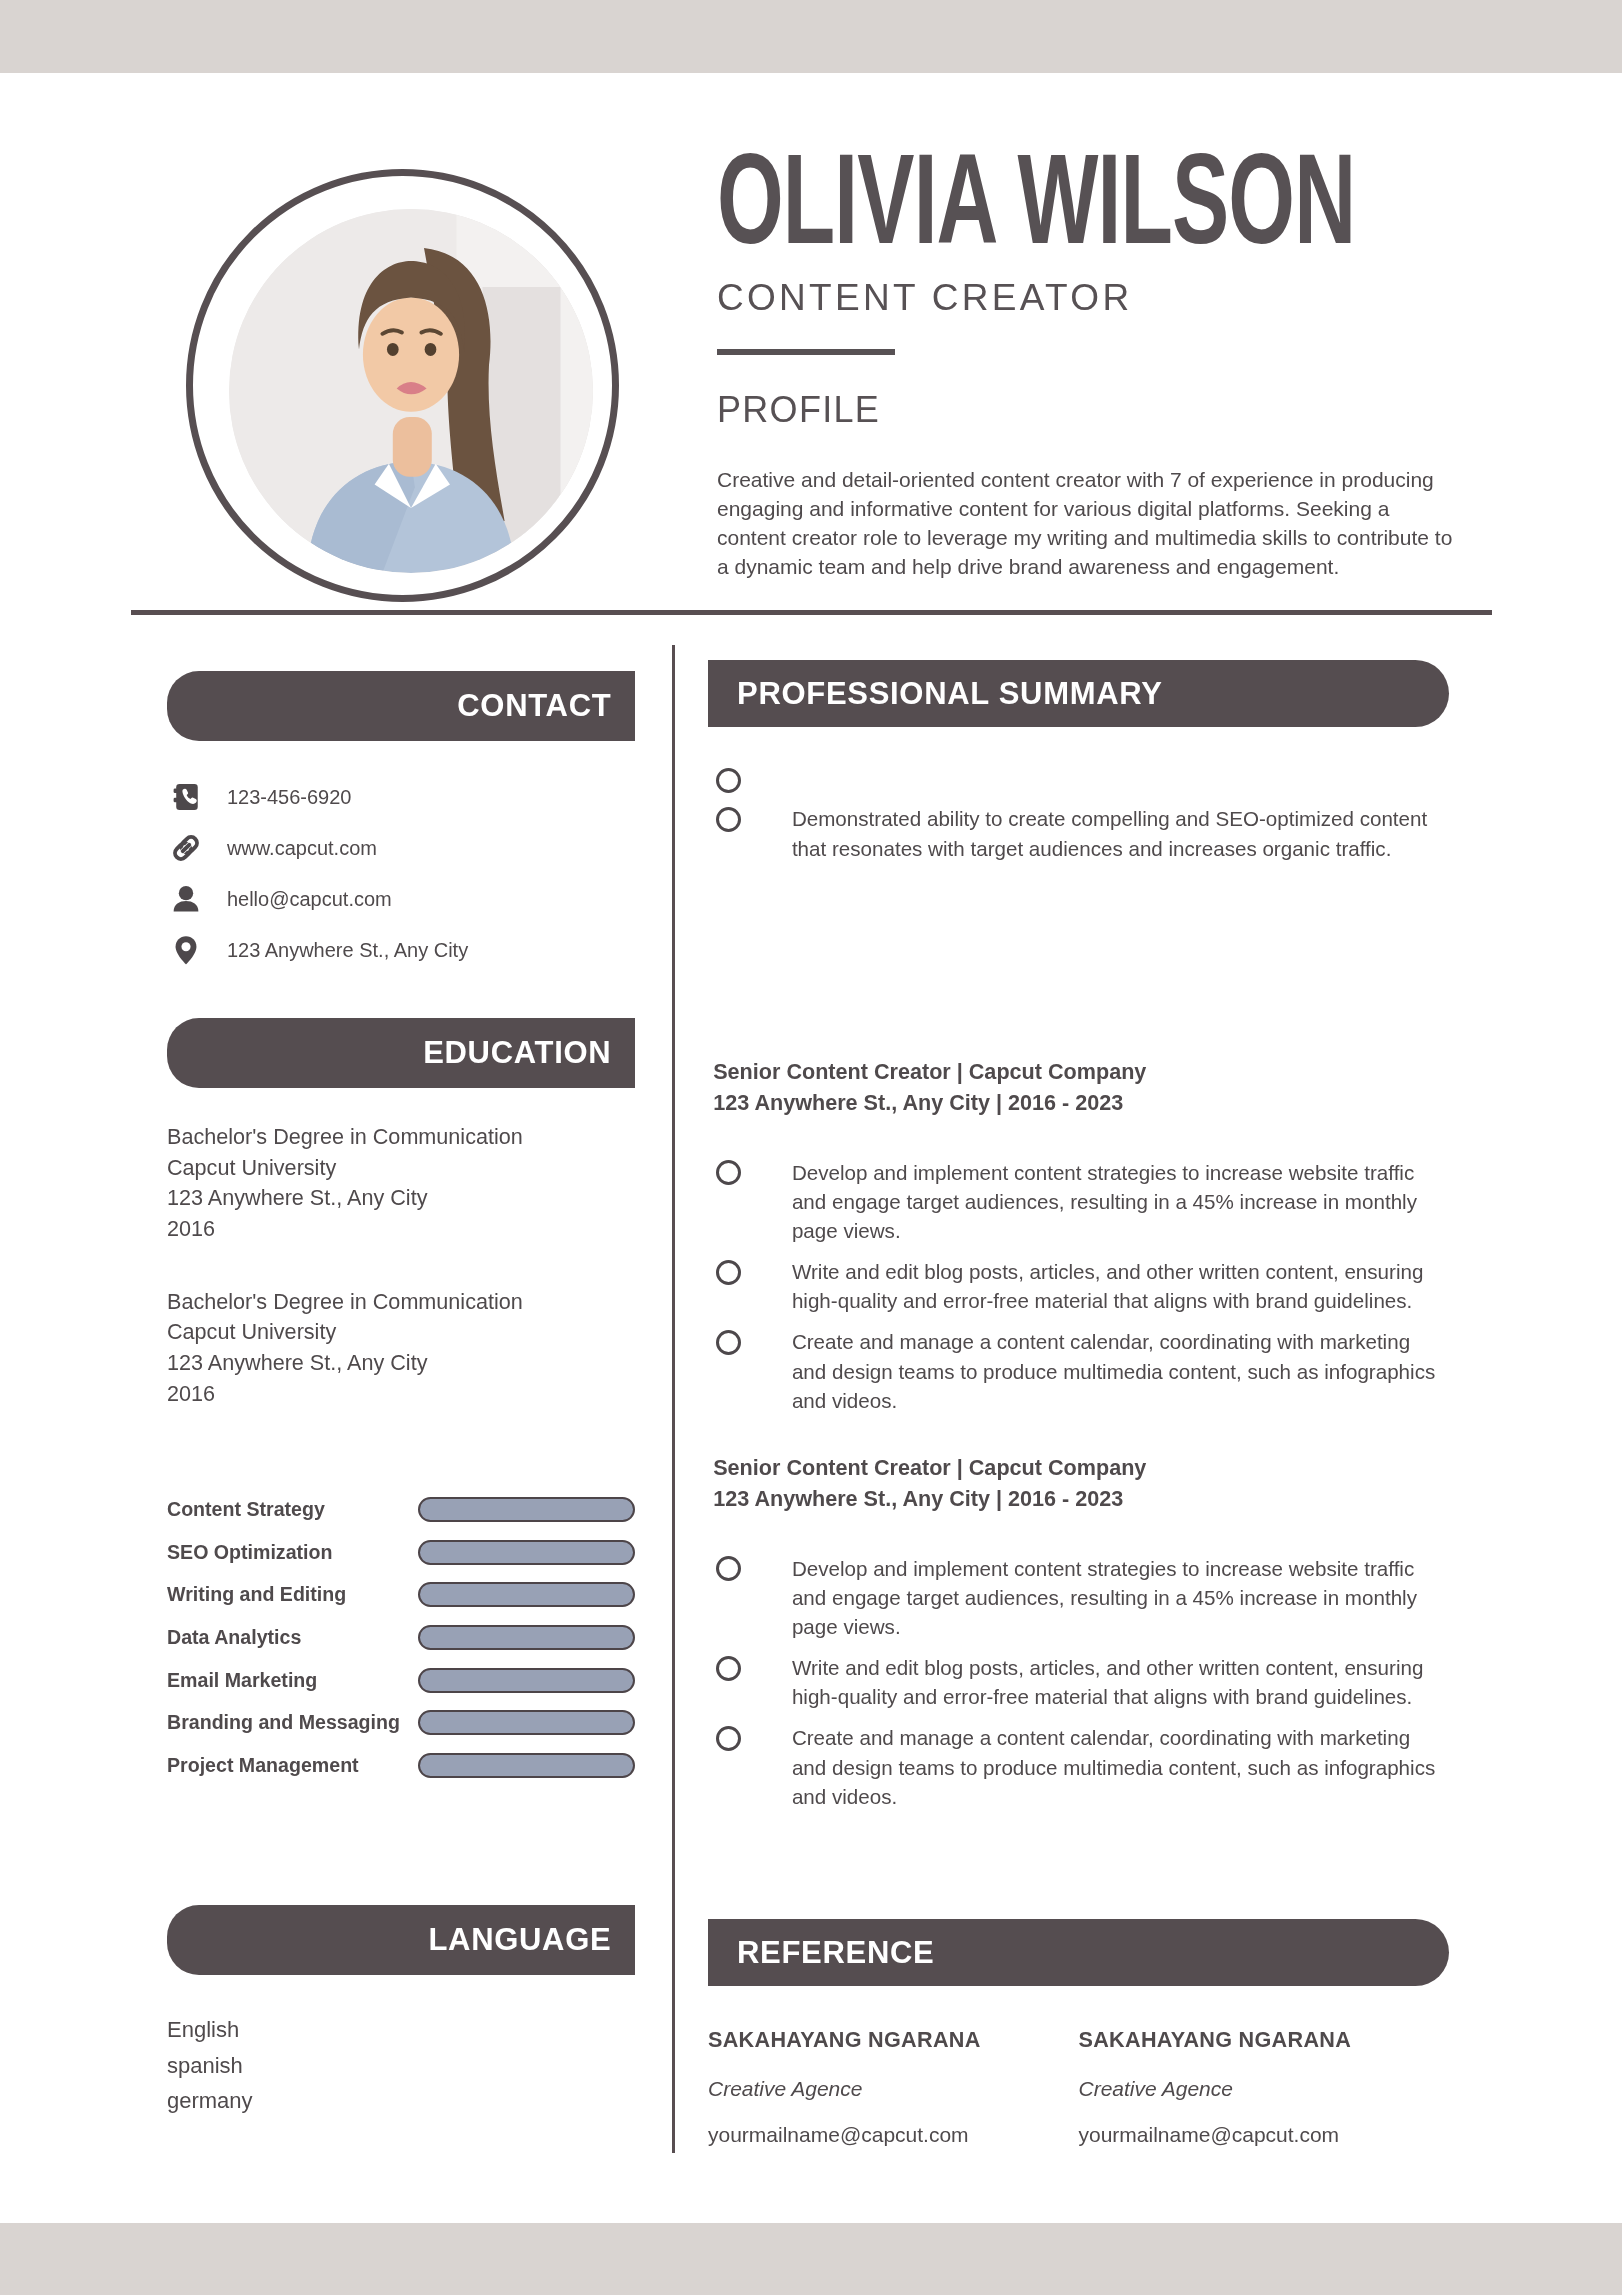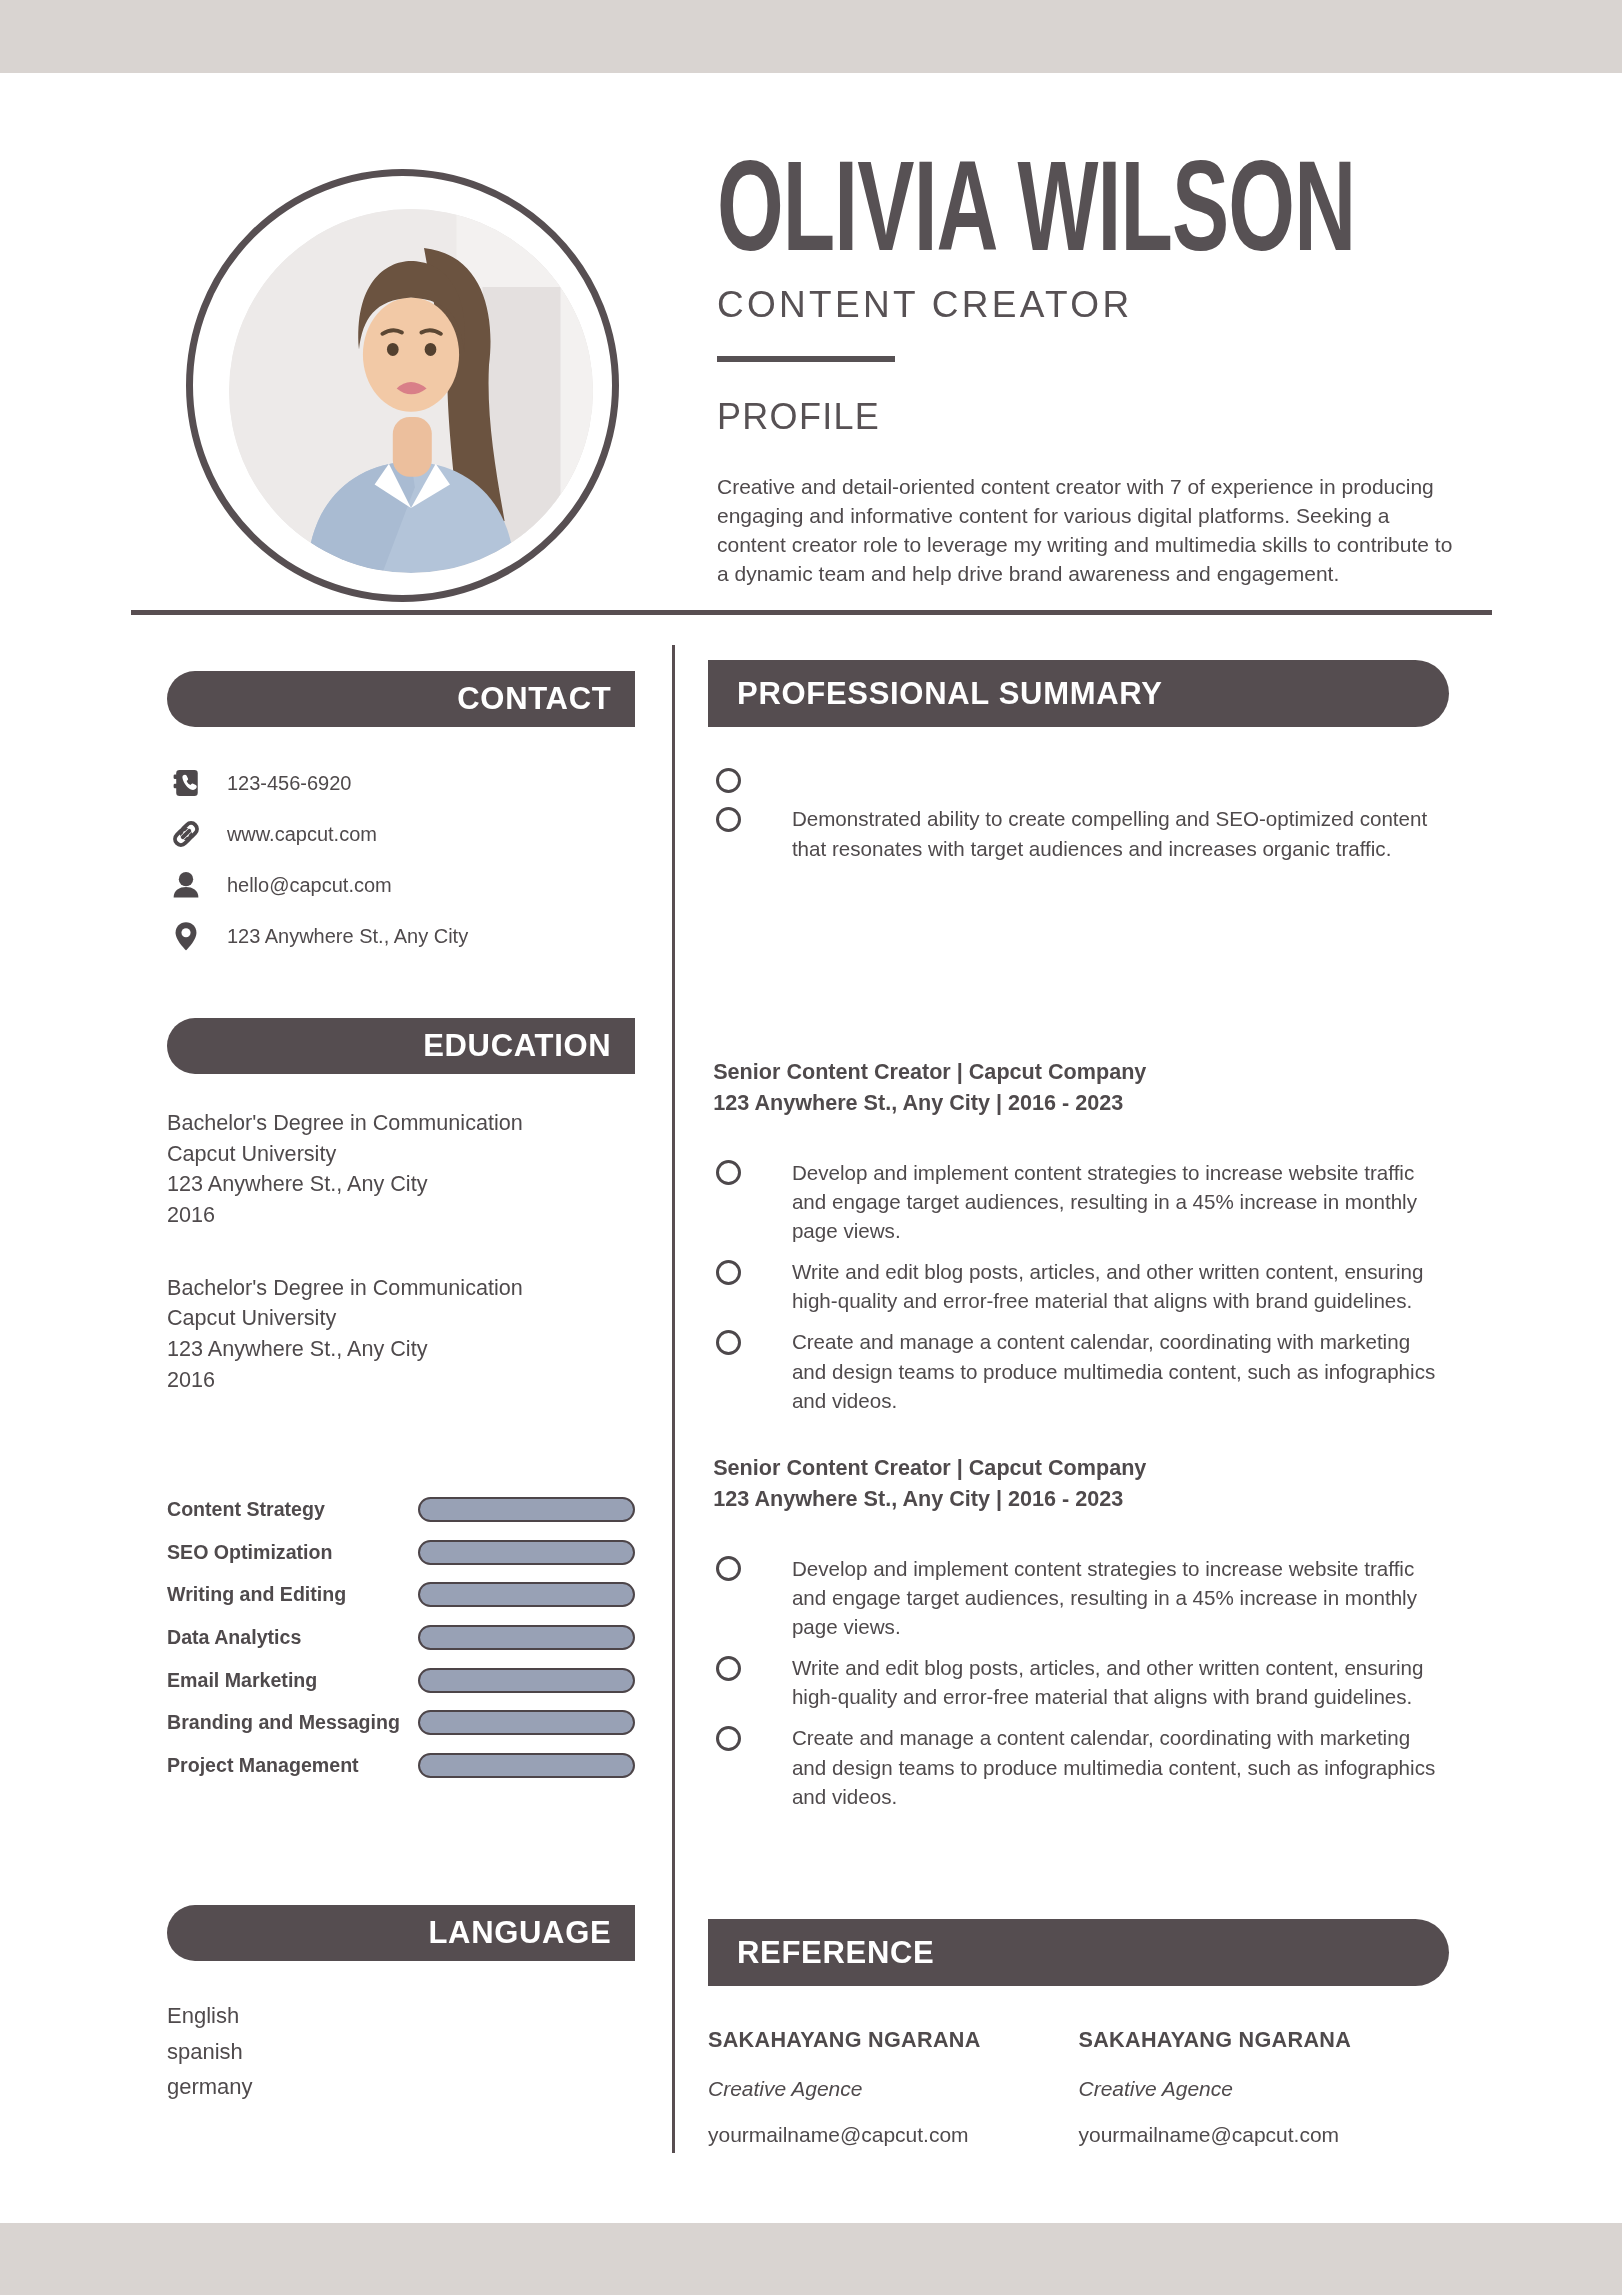--- a/index.html
+++ b/index.html
@@ -17,36 +17,36 @@
     border:7.2px solid #574f52;border-radius:50%;
     display:flex;align-items:center;justify-content:center;background:#ffffff;
   }
   .photo-disc{
     width:364px;height:364px;border-radius:50%;overflow:hidden;
     margin-left:17px;margin-top:11.8px;background:#eceae9;
   }
   .photo-disc svg{display:block;width:100%;height:100%;}
 
   
-  .head{position:absolute;left:717px;top:142px;width:772px;}
+  .head{position:absolute;left:717px;top:135px;width:772px;}
   .name{
     margin:0;font-size:128px;line-height:1;font-weight:bold;color:#575154;
     letter-spacing:-1.3px;white-space:nowrap;transform:scaleX(0.67);transform-origin:left top;
   }
   .subtitle{margin-top:14.4px;font-size:37px;letter-spacing:3.3px;color:#575154;}
   .title-underline{margin-top:30px;width:178px;height:5.9px;background:#575154;}
   .profile-heading{margin-top:34px;font-size:36px;letter-spacing:1.3px;color:#575154;}
   .profile-text{margin-top:35px;width:736px;font-size:21px;line-height:1.38;color:#4f4a4c;}
 
   .hr-main{position:absolute;left:131px;top:610px;width:1361px;height:4.6px;background:#584e51;}
   .v-divider{position:absolute;left:672px;top:645px;width:3.3px;height:1508px;background:#584e51;}
 
   
   .pill{
-    height:56px;background:#554d50;color:#ffffff;display:flex;align-items:center;
+    height:70px;background:#554d50;color:#ffffff;display:flex;align-items:center;
     font-weight:bold;font-size:31px;letter-spacing:0.7px;
   }
   .pill-l{border-radius:32px 0 0 32px;justify-content:flex-end;padding-right:23.6px;}
   .pill-r{border-radius:0 34px 34px 0;justify-content:flex-start;padding-left:29px;}
 
   section{position:absolute;}
   .col-l{left:167px;width:468px;}
   .col-r{left:708px;width:741px;}
 
   

